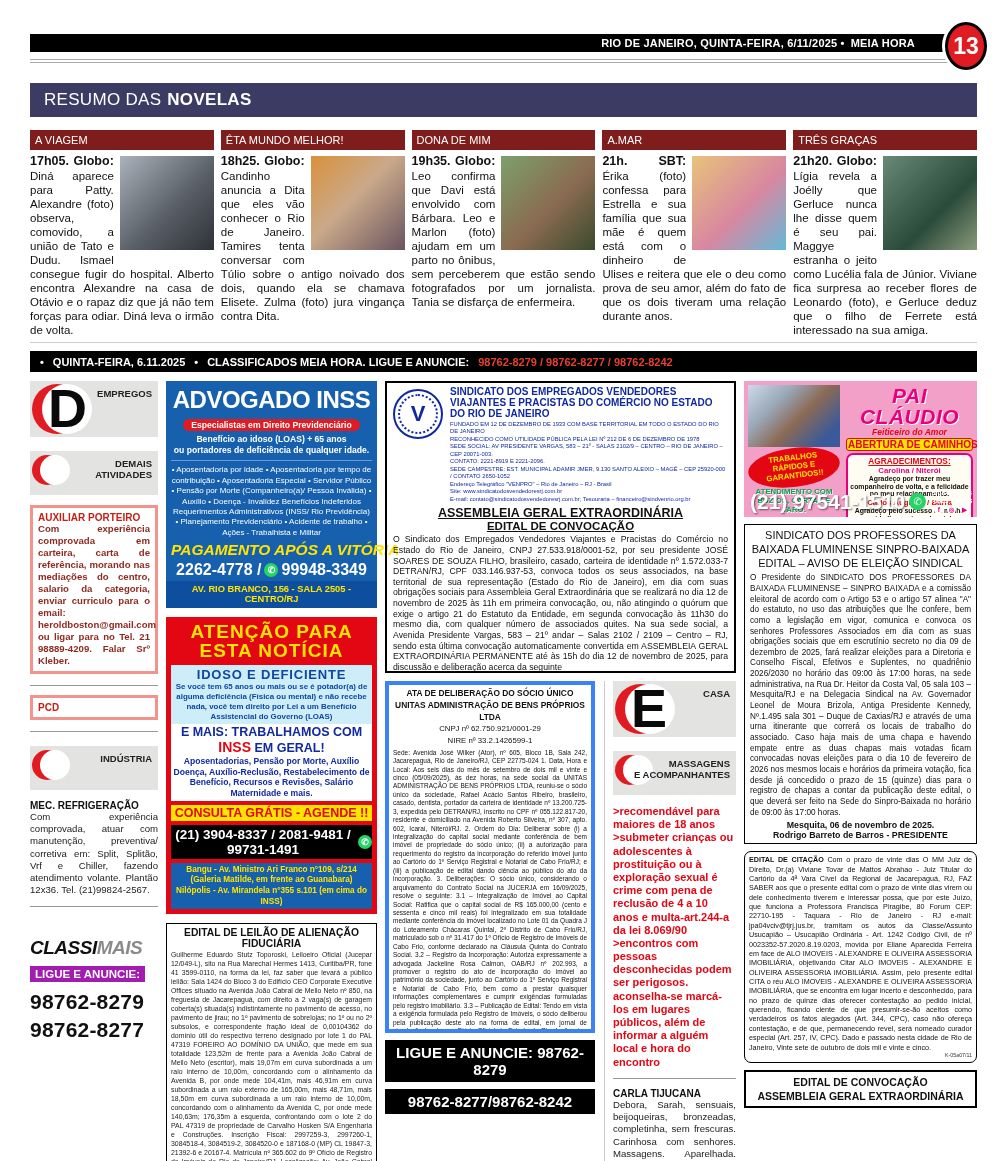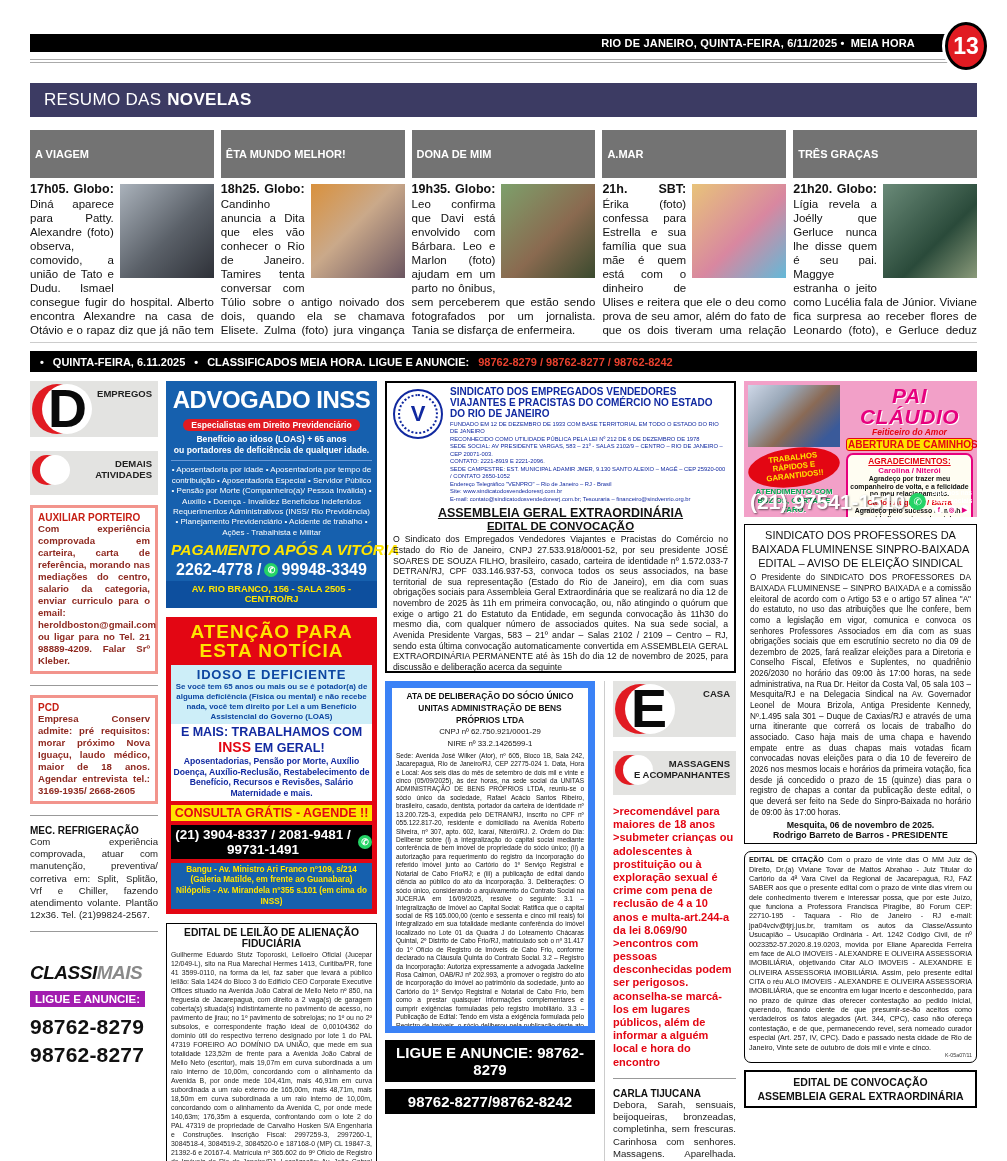--- a/index.html
+++ b/index.html
@@ -22,21 +22,21 @@
                           text-shadow:2px 2px 0 rgba(120,0,0,.45); }
   .rule-double { height:4px; border-top:1px solid #aaa; border-bottom:1px solid #aaa; margin-top:7px; }
   .novelas-bar { background:#3c3b63; color:#fff; height:34px; margin-top:20px; display:flex; align-items:center;
                  padding-left:14px; font-size:17px; letter-spacing:.3px; }
   .novelas-bar .light { font-weight:normal; margin-right:6px; }
   .novelas-bar .bold { font-weight:bold; }
 
   
   .novelas-row { display:flex; gap:7px; margin-top:13px; height:206px; }
   .novela { flex:1; min-width:0; overflow:hidden; }
-  .novela-header { background:#737373; color:#fff; font-weight:bold; font-size:11px; padding:18px 5px; margin-bottom:4px; }
+  .novela-header { background:#7f1d1d; color:#fff; font-weight:normal; font-size:11px; padding:4px 5px; margin-bottom:4px; }
   .novela-photo { float:right; width:94px; height:94px; margin:2px 0 4px 6px; }
   .photo-1 { background:linear-gradient(135deg,#aab2bb,#5a6068 55%,#2e3138); }
   .photo-2 { background:linear-gradient(135deg,#d9913d,#caa98a 45%,#6a5560); }
   .photo-3 { background:linear-gradient(135deg,#7da06b,#8a6a50 55%,#3a4a2e); }
   .photo-4 { background:linear-gradient(135deg,#e8c37a,#d887a0 55%,#63b9d8); }
   .photo-5 { background:linear-gradient(135deg,#6a8a78,#2a4a3a 60%,#8a9a7a); }
   .novela-body { font-size:11.5px; line-height:1.22; text-align:justify; font-weight:500; }
   .lead { font-weight:bold; font-size:12.5px; }
 
   .rule-thin { border-top:1px solid #ccc; margin-top:6px; }
@@ -116,21 +116,21 @@
   .sind-name { font-weight:bold; font-size:10px; line-height:1.12; }
   .sind-info { font-size:5.8px; line-height:1.3; margin-top:1px; }
   .sind-h1 { text-align:center; font-weight:bold; text-decoration:underline; font-size:12.5px; margin-top:3px; }
   .sind-h2 { text-align:center; font-weight:bold; text-decoration:underline; font-size:11.5px; }
   .sind-body { font-size:8.7px; line-height:1.22; text-align:justify; margin-top:2px; }
   .sind-ordem { text-align:center; font-weight:bold; text-decoration:underline; font-size:9.5px; }
 
   .c3-bottom { display:flex; gap:9px; margin-top:8px; }
   .c3-left { width:210px; } .c3-right { flex:1; border-left:1px solid #ccc; padding-left:8px; }
 
-  .ata { border:7px solid #3b82f6; padding:3px 4px; height:352px; overflow:hidden; }
+  .ata { border:4px solid #3b82f6; padding:3px 4px; height:352px; overflow:hidden; }
   .ata-title { text-align:center; font-weight:bold; font-size:8.4px; line-height:1.4; }
   .ata-sub { text-align:center; font-size:7.8px; line-height:1.5; }
   .ata-body { font-size:6.5px; line-height:1.3; text-align:justify; margin-top:2px; }
 
   .ligue-bar { background:#000; color:#fff; font-weight:bold; font-size:15px; text-align:center; padding:4px 0; margin-top:7px; }
 
   .warn { color:#e30613; font-weight:bold; font-size:11px; line-height:1.2; margin-top:10px; white-space:pre-line; }
 
   
   .pai { background:#f2a0c8; position:relative; padding:4px; height:136px; overflow:hidden; }
@@ -257,23 +257,26 @@
         <span class="sec-label-s">DEMAIS
 ATIVIDADES</span>
       </div>
       <div class="ad-pink">
         <div class="ad-title">AUXILIAR PORTEIRO</div>
         <div class="ad-body">Com experiência comprovada em carteira, carta de referência, morando nas mediações do centro, salario da categoria, enviar curriculo para o email: heroldboston@gmail.com ou ligar para no Tel. 21 98889-4209. Falar Srº Kleber.</div>
       </div>
       <div class="hr"></div>
       <div class="ad-pink">
         <div class="ad-title">PCD</div>
-        <div class="ad-body">Empresa Conserv admite: pré requisitos: morar próximo Nova Iguaçu, laudo médico, maior de 18 anos. Agendar entrevista tel.: 3169-1935/ 2668-2605</div>
       </div>
       <div class="hr"></div>
+      <div class="sec-small">
+        <span class="crescent-s"></span>
+        <span class="sec-label-s">INDÚSTRIA</span>
+      </div>
       <div class="ad-plain">
         <div class="ad-title">MEC. REFRIGERAÇÃO</div>
         <div class="ad-body">Com experiência comprovada, atuar com manutenção, preventiva/ corretiva em: Split, Splitão, Vrf e Chiller, fazendo atendimento volante. Plantão 12x36. Tel. (21)99824-2567.</div>
       </div>
       <div class="hr"></div>
       <div class="classimais">
         <div class="classimais-logo"><span>CLASSI</span><span class="g">MAIS</span></div>
         <div class="ligue-black">LIGUE E ANUNCIE:</div>
         <div class="phones-big">
           <div>98762-8279</div>

